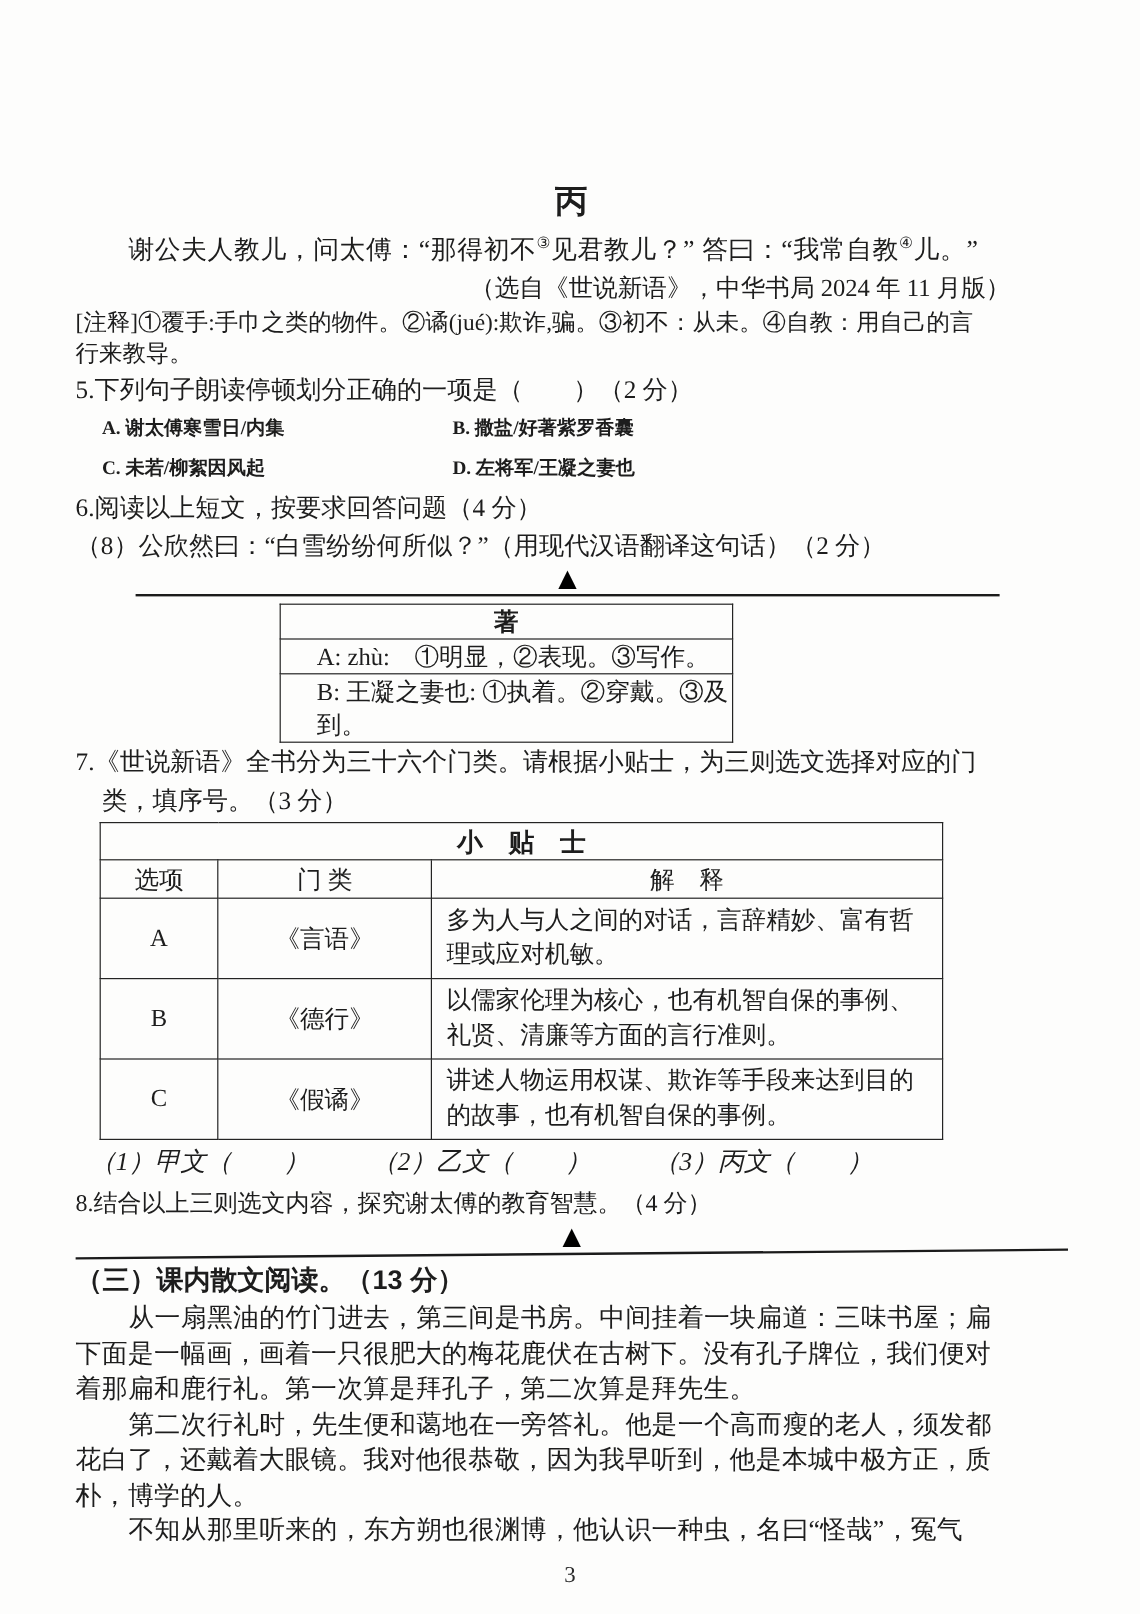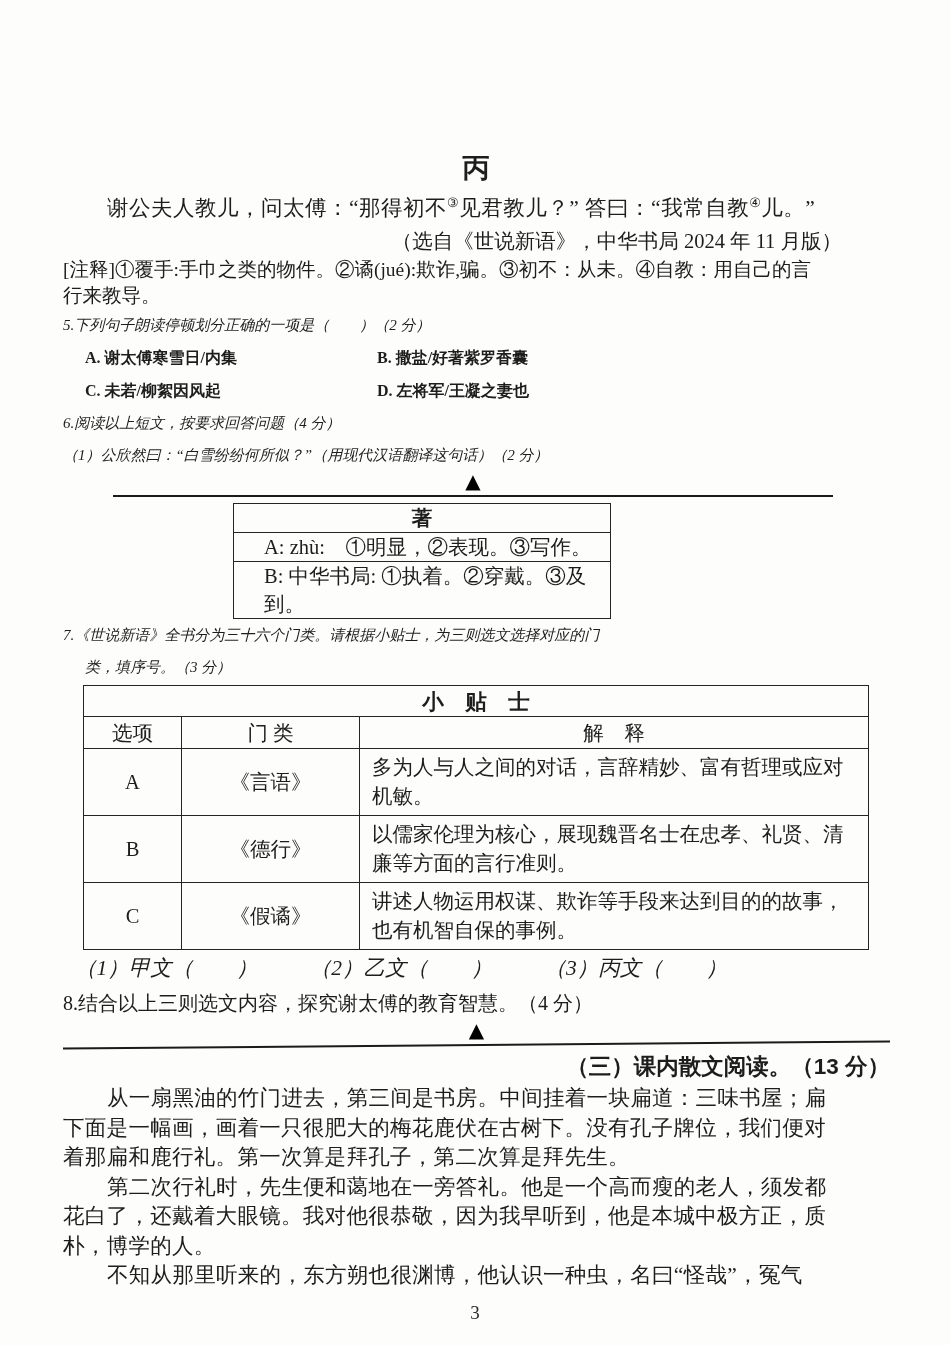--- a/index.html
+++ b/index.html
@@ -12,21 +12,21 @@
   .content { padding:150px 60px 0 63px; }
 
   .c-title { text-align:center; font-family:"Liberation Sans","DejaVu Sans",sans-serif;
              font-weight:700; font-size:27px; line-height:36px; letter-spacing:1px; }
 
   .passage { font-size:21.5px; line-height:33px; text-indent:44px; letter-spacing:.5px; }
   .passage sup { font-size:13px; }
   .source  { font-size:20.5px; line-height:32px; text-align:right; padding-right:48px; }
   .notes   { font-size:19.5px; line-height:26px; }
 
-  .stem    { font-size:15px; line-height:32px;font-style:italic; }
+  .stem    { font-size:21px; line-height:32px; }
   .stem-lg { font-size:20px; line-height:34px; }
 
   .opts { display:grid; grid-template-columns:292px 1fr; padding-left:22px;
           font-size:16px; line-height:33px;font-weight:bold; }
 
   .ans-area1 { width:720px; margin-left:50px; height:26px; margin-bottom:6px;
                border-bottom:2px solid #1b1b1b; text-align:center; }
   .tri { font-family:"DejaVu Sans","Liberation Sans",sans-serif; font-size:20px;
          line-height:1; color:#000; display:inline-block; }
 
@@ -36,40 +36,40 @@
   .zhuo-head { height:27px; text-align:center; font-weight:600; }
   .zhuo-row  { height:28px; padding-left:30px;margin-top:44px; }
 
   .fill-line { margin-left:40px; margin-top:2px; font-size:21.5px; line-height:34px; }
   .blank { display:inline-block; border-bottom:2px solid #1b1b1b; text-align:center;
            height:28px; vertical-align:bottom; }
   .blank1 { width:92px; } .blank2 { width:112px; }
 
   .q7-line2 { padding-left:22px; }
 
-  .tips-table { border-collapse:collapse; width:786px; margin:2px 0 0 20px;
+  .tips-table { border-collapse:collapse; width:703px; margin:2px 0 0 20px;
                 font-size:20.5px; }
   .tips-table td { border:1.7px solid #242424; }
   .tips-title { height:31px; text-align:center; font-size:21.5px; font-weight:600; }
   .tips-colhead { height:32px; text-align:center; }
   .tips-opt { text-align:center; }
   .tips-cat { text-align:center; }
   .tips-exp { padding:4px 12px; line-height:29px; }
   .row-a td { height:62px; } .row-b td { height:60px; } .row-c td { height:55px; }
 
   .answers-line { display:flex; gap:52px; padding-left:12px; font-size:21.5px;
                   line-height:36px;font-style:italic; }
 
   .ans-area2 { margin:0 0 4px 0; }
   .ans-area2 .tri-row { text-align:center; height:24px; }
   .slant { border-bottom:2.6px solid #1b1b1b; transform:rotate(-0.5deg);
            transform-origin:center; }
 
   .sec-heading { font-family:"Liberation Sans","DejaVu Sans",sans-serif; font-weight:700;
-                 font-size:22.5px; line-height:34px; margin-top:4px;text-align:right; }
+                 font-size:22.5px; line-height:34px; margin-top:4px; }
 
   .prose { font-size:21.5px; line-height:29.5px; letter-spacing:.3px; }
   .prose .indent { text-indent:44px; }
 
   .page-num { position:absolute; left:0; right:0; top:1302px; text-align:center;
               font-size:19px; color:#2a2a2a; }
 </style>
 </head>
 <body>
 
@@ -91,37 +91,37 @@
 
     <div class="stem">5.下列句子朗读停顿划分正确的一项是（　　）（2 分）</div>
     <div class="opts">
       <span>A. 谢太傅寒雪日/内集</span>
       <span>B. 撒盐/好著紫罗香囊</span>
       <span>C. 未若/柳絮因风起</span>
       <span>D. 左将军/王凝之妻也</span>
     </div>
 
     <div class="stem">6.阅读以上短文，按要求回答问题（4 分）</div>
-    <div class="stem">（1）公欣然曰：“白雪纷纷何所似？”（用现代汉语翻译这句话）（2 分）</div>
+    <div class="stem">（8）公欣然曰：“白雪纷纷何所似？”（用现代汉语翻译这句话）（2 分）</div>
 
     <div class="ans-area1">
       <span class="tri">▲</span>
     </div>
 
 
     <table class="zhuo-table">
       <tbody>
         <tr>
             <td class="zhuo-head">著</td>
           </tr>
         <tr>
             <td class="zhuo-row">A: zhù:　①明显，②表现。③写作。</td>
           </tr>
         <tr>
-            <td class="zhuo-row">B: 中华书局: ①执着。②穿戴。③及到。</td>
+            <td class="zhuo-row">B: 王凝之妻也: ①执着。②穿戴。③及到。</td>
           </tr>
       </tbody>
     </table>
 
 
     <div class="stem">7.《世说新语》全书分为三十六个门类。请根据小贴士，为三则选文选择对应的门</div>
     <div class="stem q7-line2">类，填序号。（3 分）</div>
 
     <table class="tips-table">
       <colgroup>
@@ -139,21 +139,21 @@
           <td class="tips-colhead">解　释</td>
         </tr>
         <tr class="row-a">
           <td class="tips-opt">A</td>
           <td class="tips-cat">《言语》</td>
           <td class="tips-exp">多为人与人之间的对话，言辞精妙、富有哲理或应对机敏。</td>
         </tr>
         <tr class="row-b">
           <td class="tips-opt">B</td>
           <td class="tips-cat">《德行》</td>
-          <td class="tips-exp">以儒家伦理为核心，展现魏晋名士在忠孝、礼贤、清廉等方面的言行准则。</td>
+          <td class="tips-exp">以儒家伦理为核心，也有机智自保的事例、礼贤、清廉等方面的言行准则。</td>
         </tr>
         <tr class="row-c">
           <td class="tips-opt">C</td>
           <td class="tips-cat">《假谲》</td>
           <td class="tips-exp">讲述人物运用权谋、欺诈等手段来达到目的的故事，也有机智自保的事例。</td>
         </tr>
       </tbody>
     </table>
 
     <div class="answers-line">

